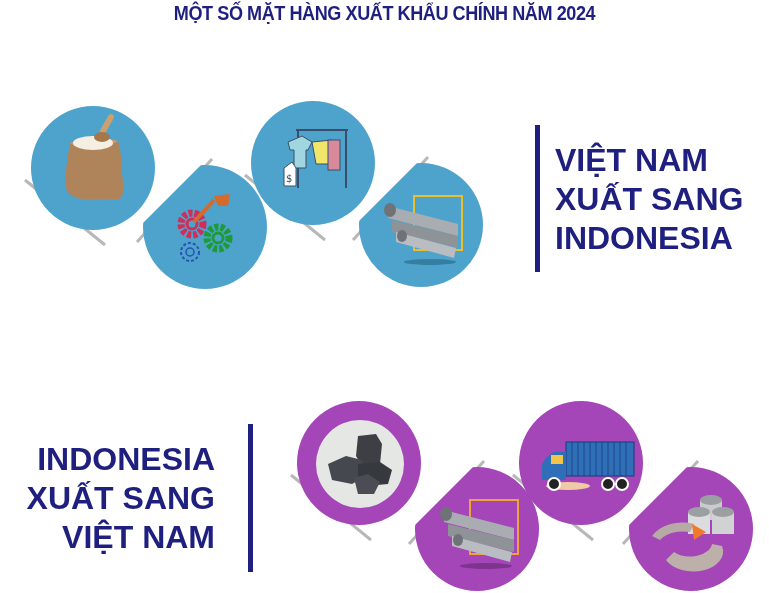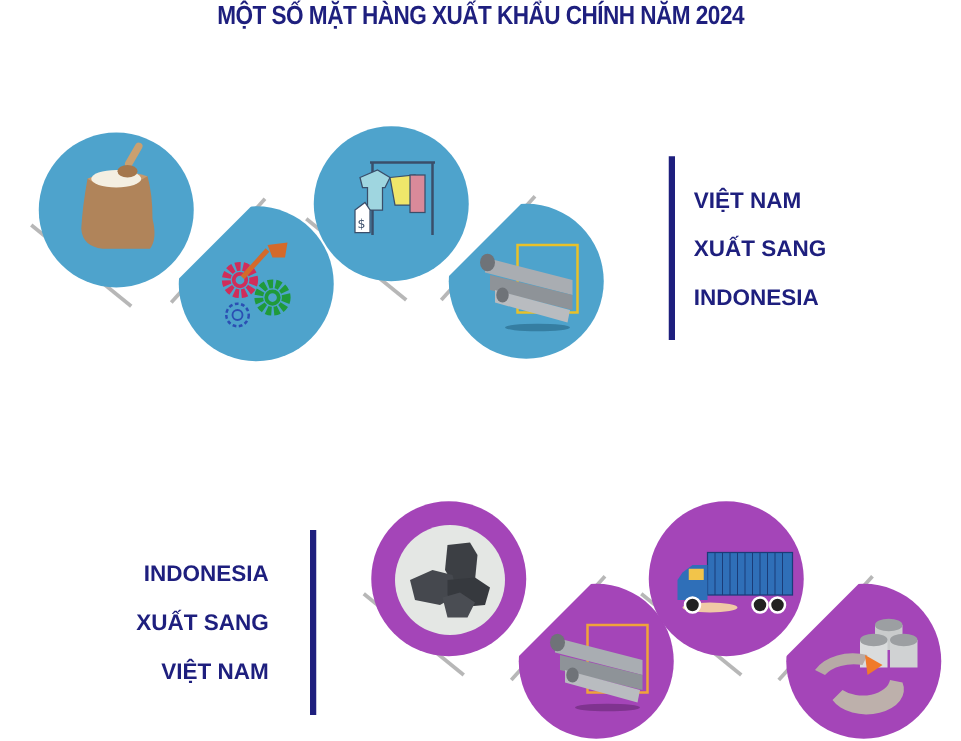--- a/index.html
+++ b/index.html
@@ -1,21 +1,21 @@
 <!DOCTYPE html>
 <html><head>
 <meta charset="utf-8">
 <style>
   html, body { margin: 0; padding: 0; background: #ffffff; }
   body { width: 769px; height: 593px; position: relative; overflow: hidden; font-family: "Liberation Sans", sans-serif; }
   .title { position: absolute; left: 0; top: 0; width: 769px; text-align: center; font-family: "Liberation Sans", sans-serif; font-weight: bold; font-size: 21px; color: #1e1f7e; letter-spacing: -0.5px; transform: scaleX(0.86); transform-origin: center top; line-height: 26px; }
   .badge { position: absolute; width: 126px; height: 126px; }
   .badge svg { position: absolute; left: 0; top: 0; width: 126px; height: 126px; overflow: visible; }
   .icon { position: absolute; left: 0; top: 0; width: 126px; height: 126px; }
-  .label-block { position: absolute; font-weight: bold; font-size: 18px; line-height: 39px; color: #1e1f7e; }
+  .label-block { position: absolute; font-weight: bold; font-size: 32px; line-height: 39px; color: #1e1f7e; }
   .label-block div { white-space: nowrap; }
   .vbar { position: absolute; width: 5px; background: #1e1f7e; }
 </style>
 </head>
 <body>
 
 <div class="title">MỘT SỐ MẶT HÀNG XUẤT KHẨU CHÍNH NĂM 2024</div>
 
 <div>
 

